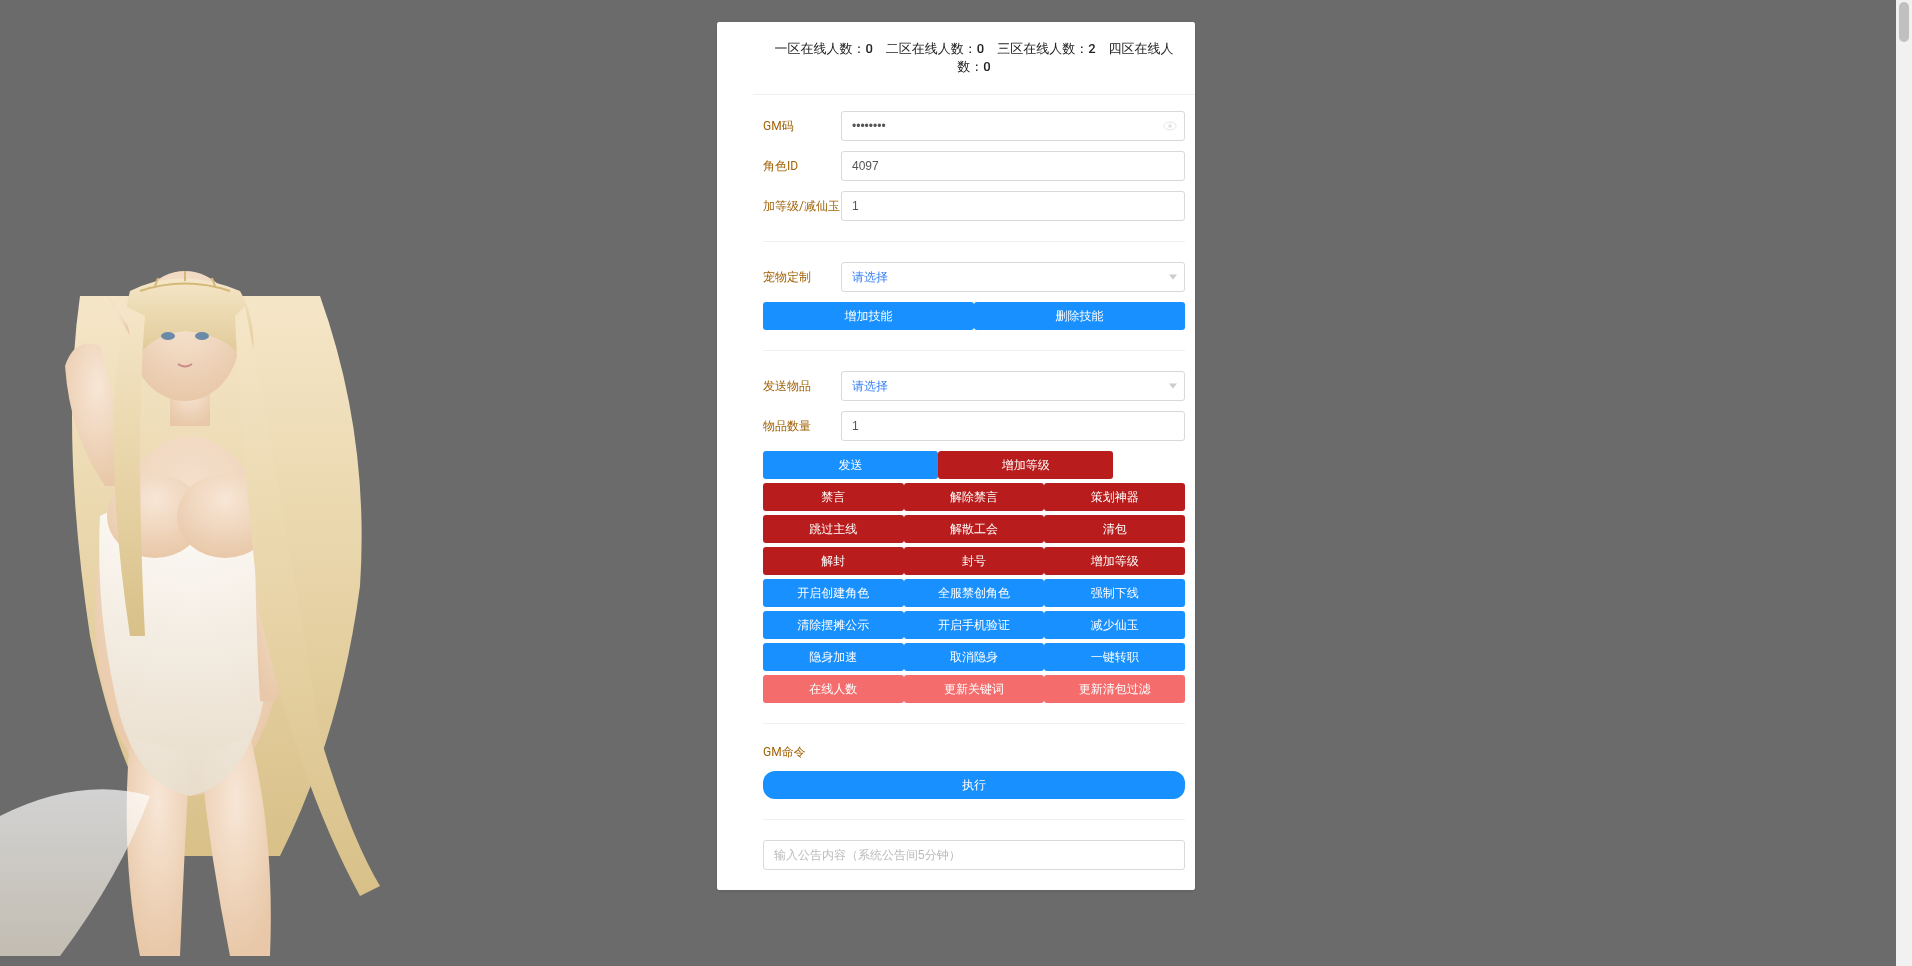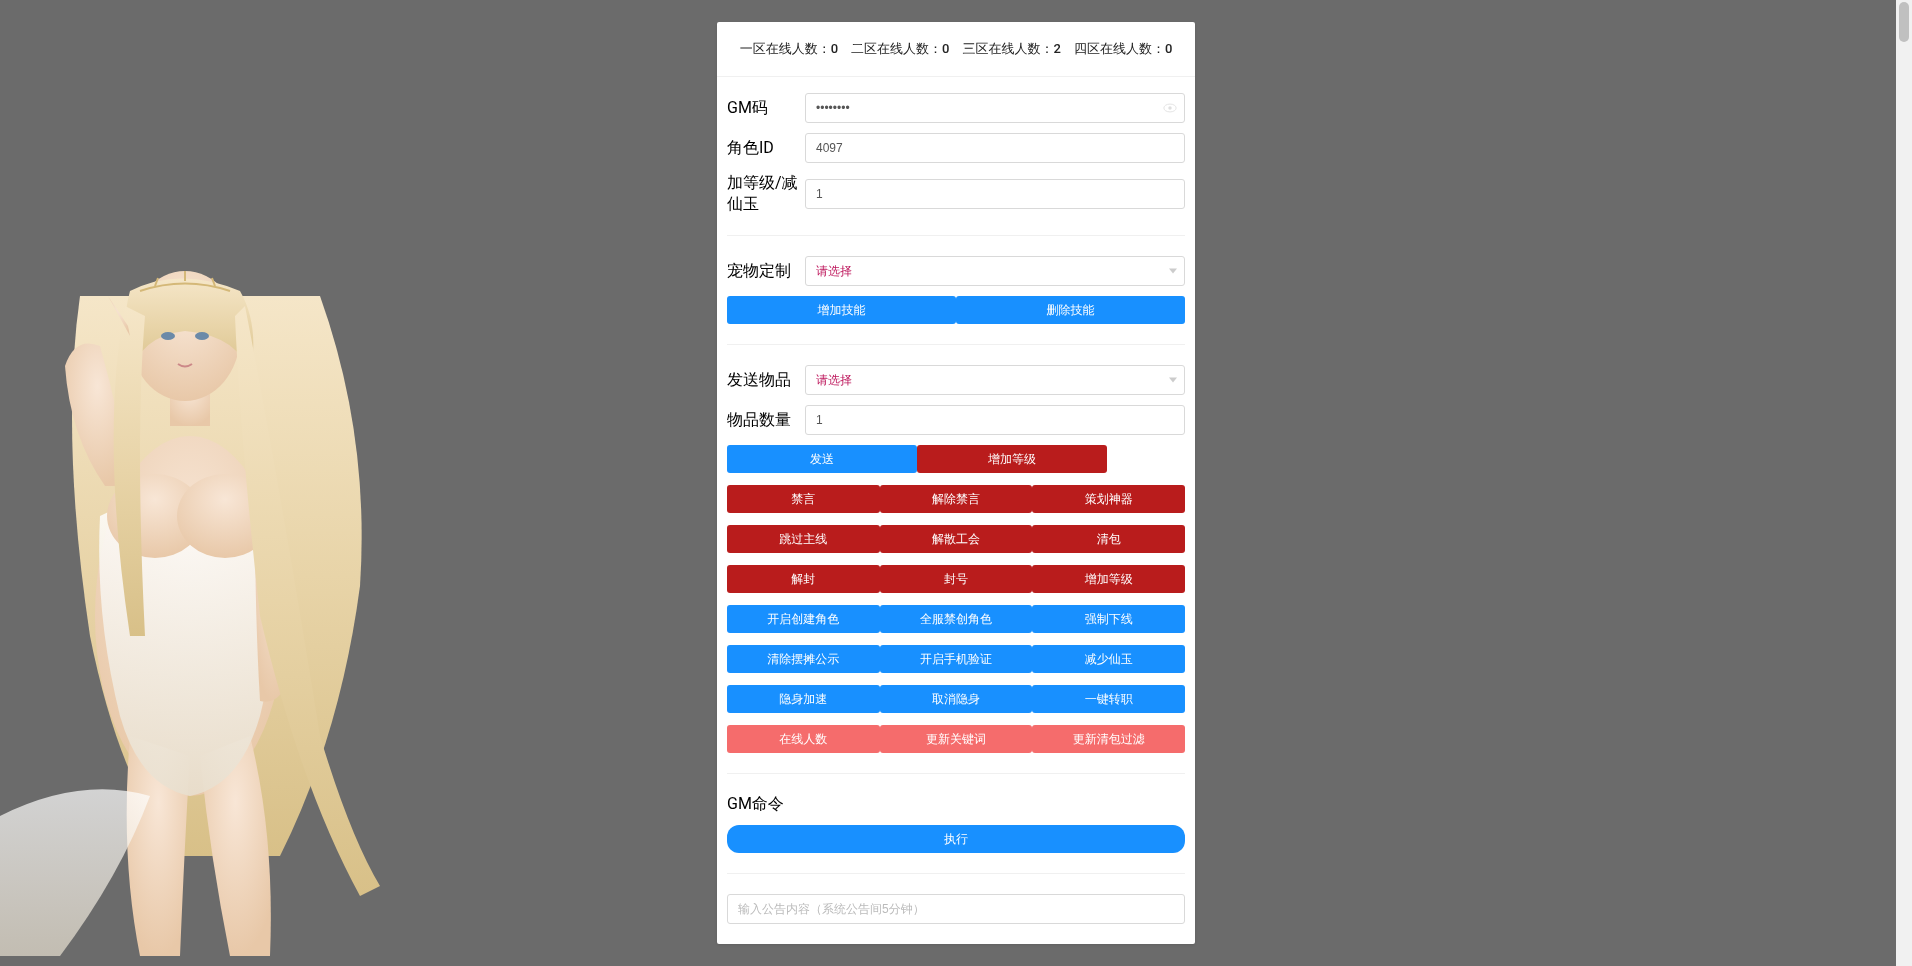--- a/index.html
+++ b/index.html
@@ -36,39 +36,40 @@
       width: 400px;
       height: 730px;
       pointer-events: none;
     }
     .panel-container {
       width: 478px;
       margin: 22px auto 0;
       background: #fff;
       border-radius: 2px;
       box-shadow: 0 1px 3px rgba(0,0,0,0.1);
+      padding-left: 36px;
     }
     .header-stats {
       padding: 18px 10px;
       text-align: center;
       font-size: 13px;
       color: #222;
       border-bottom: 1px solid #f0f0f0;
       font-weight: 500;
     }
     .form-body { padding: 16px 10px 20px; }
     .form-row {
       display: flex;
       align-items: center;
       margin-bottom: 10px;
     }
     .form-label {
       width: 78px;
-      font-size: 16px;
-      color: #000000;
+      font-size: 12px;
+      color: #a16207;
       flex-shrink: 0;
     }
     .form-input, .form-select {
       flex: 1;
       height: 30px;
       border: 1px solid #d9d9d9;
       border-radius: 3px;
       padding: 0 10px;
       font-size: 12px;
       color: #555;
@@ -92,21 +93,21 @@
       right: 8px;
       top: 50%;
       transform: translateY(-50%);
       width: 0;
       height: 0;
       border-left: 4px solid transparent;
       border-right: 4px solid transparent;
       border-top: 5px solid #ccc;
       pointer-events: none;
     }
-    .placeholder-text { color: #be185d; }
+    .placeholder-text { color: #3b82f6; }
     .password-wrapper {
       flex: 1;
       position: relative;
     }
     .password-wrapper .form-input { width: 100%; }
     .eye-icon {
       position: absolute;
       right: 8px;
       top: 50%;
       transform: translateY(-50%);
@@ -115,21 +116,21 @@
       opacity: 0.3;
       cursor: pointer;
     }
     .section-divider {
       height: 1px;
       background: #f0f0f0;
       margin: 20px 0;
     }
     .btn-row {
       display: flex;
-      margin-bottom: 12px;
+      margin-bottom: 4px;
     }
     .btn {
       flex: 1;
       height: 28px;
       border: none;
       border-radius: 3px;
       font-size: 12px;
       color: #fff;
       cursor: pointer;
       display: flex;

